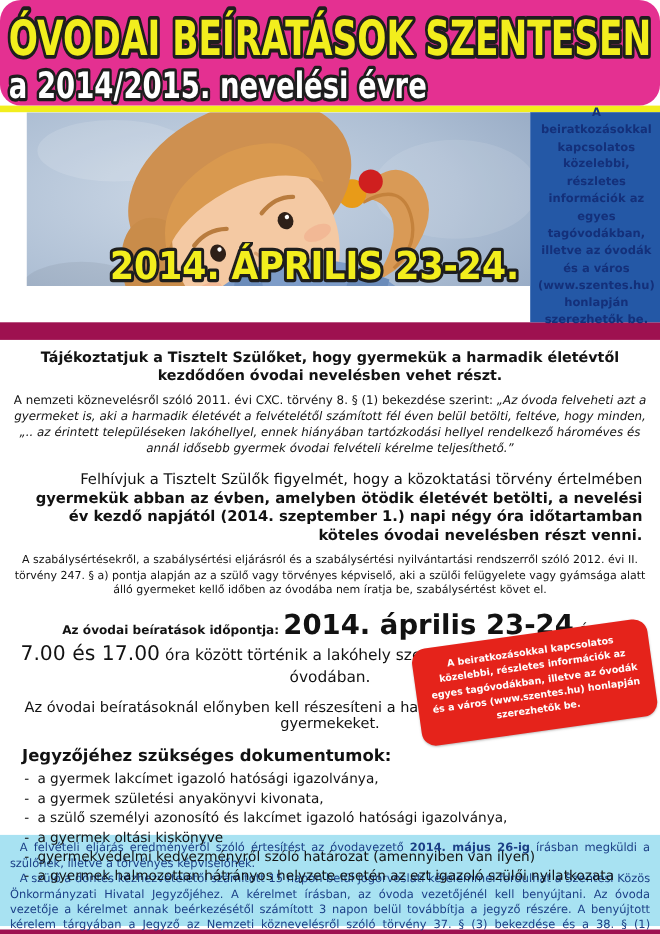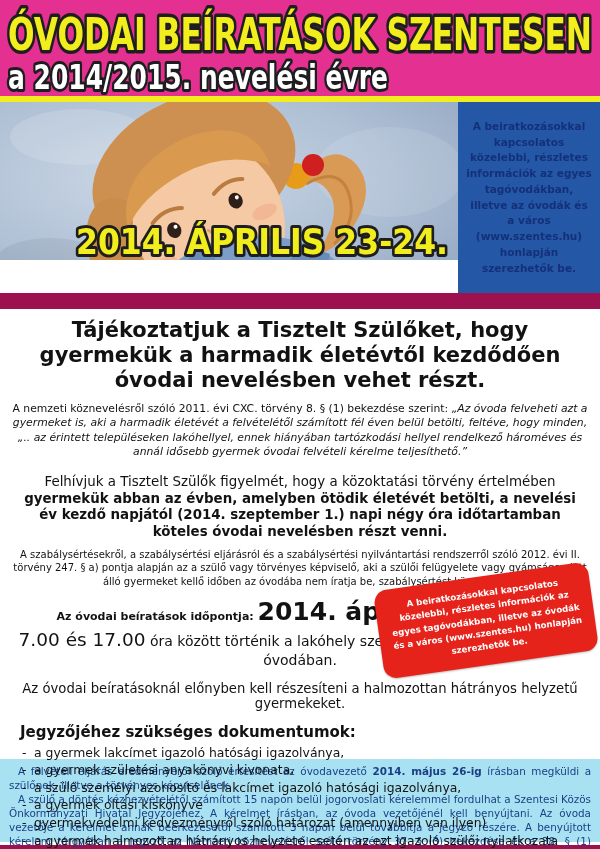--- a/index.html
+++ b/index.html
@@ -2,43 +2,43 @@
 <html lang="hu"><head>
 <meta charset="utf-8">
 <style>
   html,body{margin:0;padding:0;background:#777;}
   .page{
     position:relative;width:600px;height:849px;margin:0 auto;
     background:#ffffff;overflow:hidden;
     font-family:"DejaVu Sans","Liberation Sans",sans-serif;
   }
   
-  .pink-header{position:relative;width:600px;height:96px;background:#e43091;}
+  .pink-header{position:relative;width:600px;height:96px;background:#e43091;border-radius:19px;}
   .pink-header svg{display:block;}
   .yellow-line{width:600px;height:6px;background:#f2ee1d;}
   
   .hero{position:relative;width:600px;height:191px;display:flex;}
-  .photo{position:relative;width:458px;height:158px;overflow:hidden;flex:0 0 458px;}
+  .photo{position:relative;width:458px;height:158px;overflow:hidden;flex:0 0 458px;margin-left:24px;}
   .photo svg{display:block;}
   .info-box{
     flex:1;background:#2458a6;color:#14307a;
     font-weight:bold;font-size:10.5px;line-height:1.5;text-align:center;
     padding:8px 7px;box-sizing:border-box;
     display:flex;align-items:center;justify-content:center;
   }
   .date-overlay{position:absolute;right:0;bottom:-6px;width:392px;height:46px;pointer-events:none;}
   .magenta-bar{width:600px;height:16px;background:#9e1150;}
   
   .content{position:relative;width:600px;height:441px;color:#121212;}
   .intro-heading{
-    margin:9px 14px 0;font-size:21px;font-weight:bold;text-align:center;line-height:1.2;
+    margin:9px 14px 0;font-size:13px;font-weight:bold;text-align:center;line-height:1.2;
   }
   .law-quote{margin:8px 12px 0;font-size:10.8px;text-align:center;line-height:1.35;}
   .law-quote .q{font-style:italic;}
-  .notice{margin:14px 16px 0;font-size:13.4px;text-align:center;line-height:1.25;}
+  .notice{margin:14px 16px 0;font-size:13.4px;text-align:right;line-height:1.25;}
   .notice b{font-weight:bold;}
   .penalty{margin:7px 10px 0;font-size:10px;text-align:center;line-height:1.35;}
   .schedule{margin:11px 6px 0;text-align:center;line-height:1.05;}
   .schedule .lead{font-size:11px;font-weight:bold;}
   .schedule .big-date{font-size:25px;font-weight:bold;}
   .schedule .suffix{font-size:13.5px;}
   .schedule-l2{margin:3px 10px 0;text-align:center;}
   .schedule-l2 .time{font-size:18.5px;}
   .schedule-l2 .rest{font-size:14px;}
   .priority{margin:12px 14px 0;font-size:13.2px;text-align:center;}

